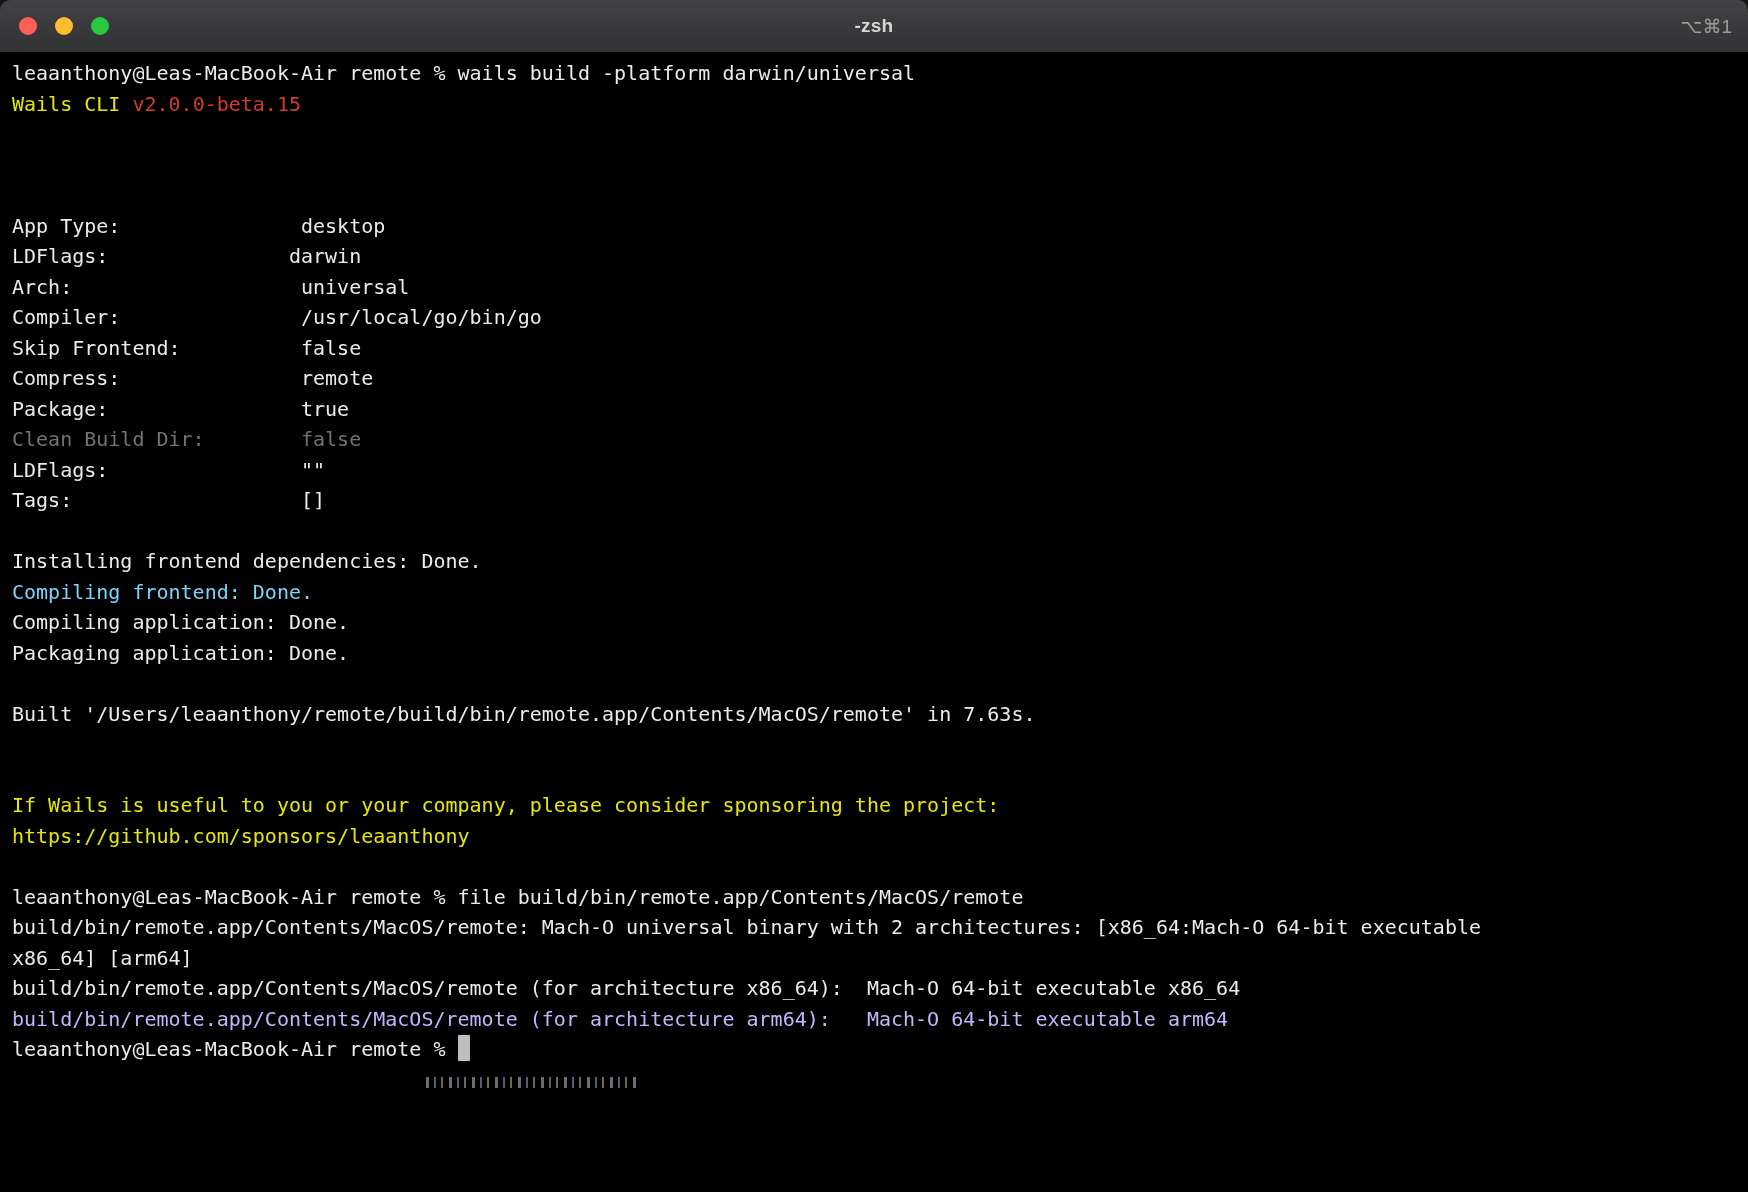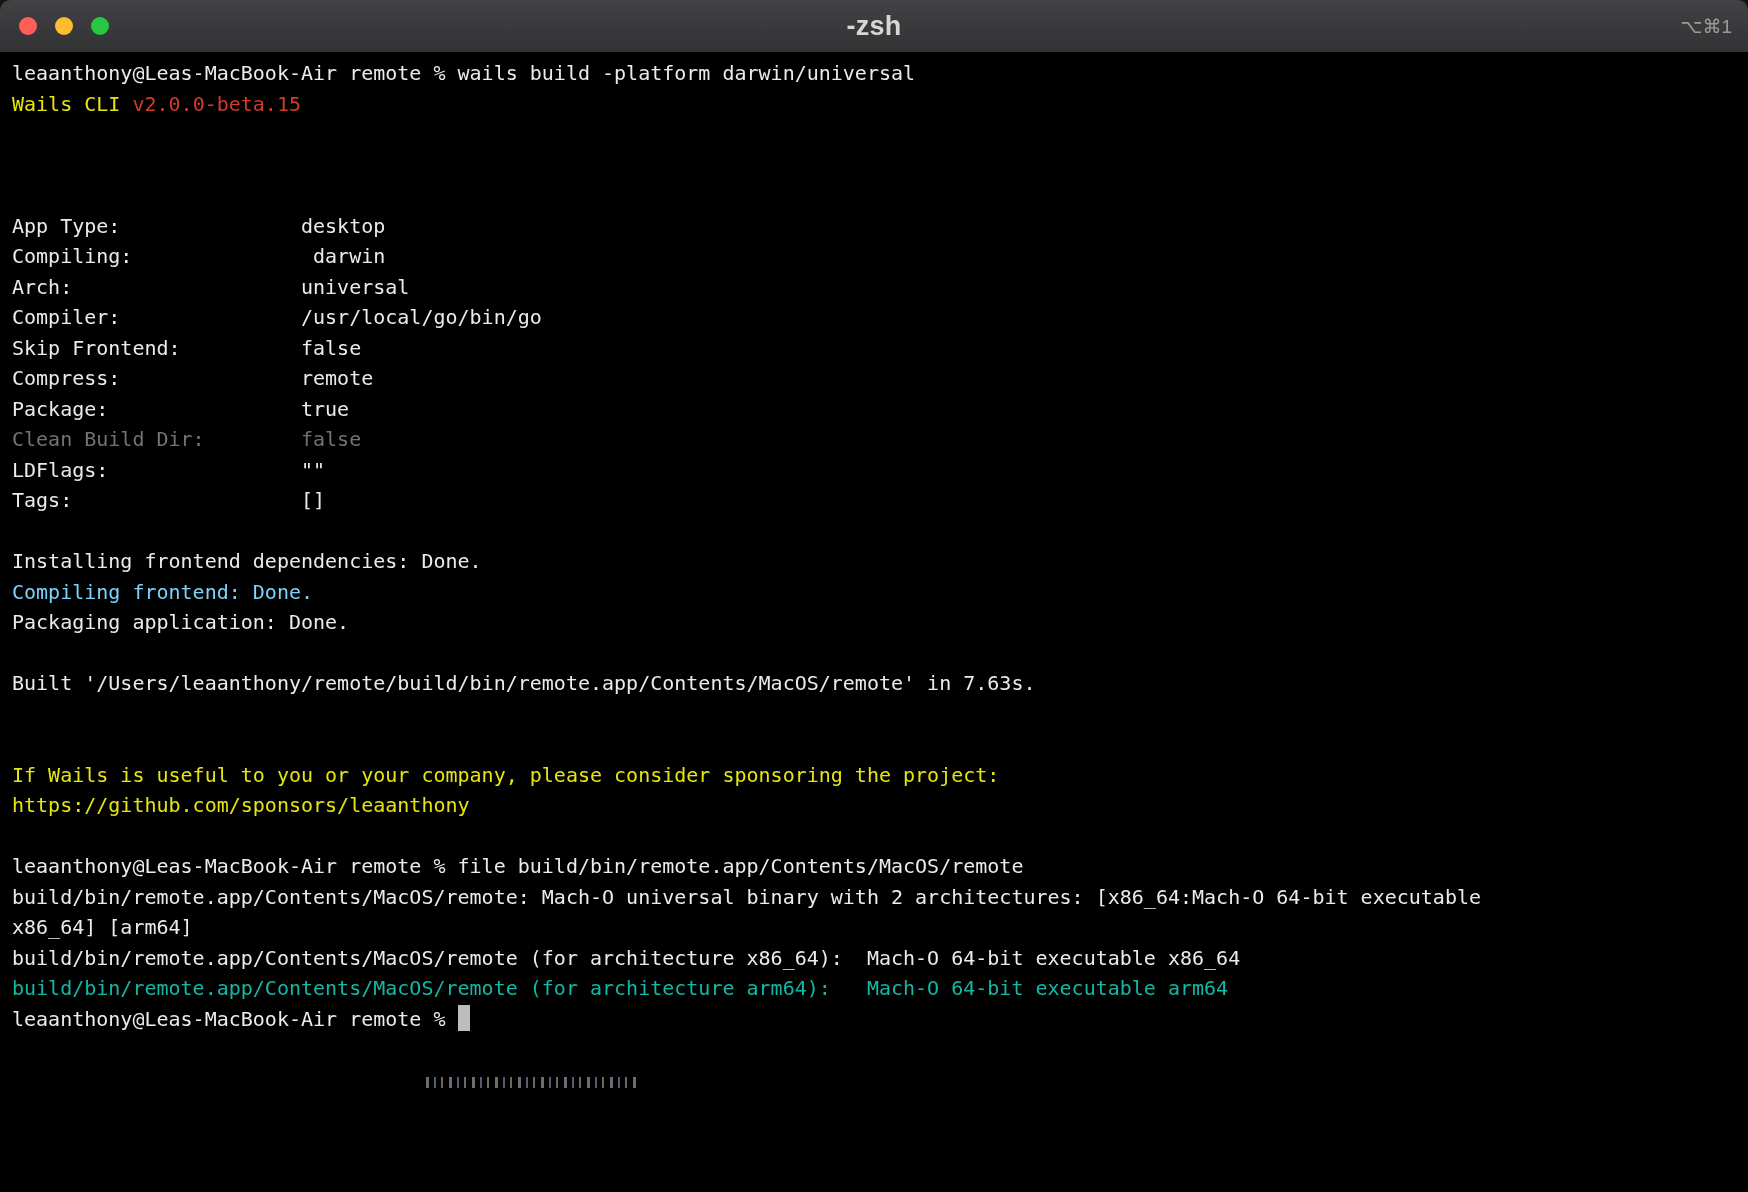--- a/index.html
+++ b/index.html
@@ -23,21 +23,21 @@
   }
   .traffic {
     position:absolute; left:19px; top:17px;
     display:flex; gap:18px;
   }
   .light { width:18px; height:18px; border-radius:50%; }
   .win-title {
     position:absolute; left:0; right:0; top:0;
     height:52px; line-height:52px;
     text-align:center;
-    font-weight:bold; font-size:27px; color:#d6d6d6;
+    font-weight:bold; font-size:19px; color:#d6d6d6;
     letter-spacing:0.2px;
     pointer-events:none;
   }
   .win-shortcut {
     position:absolute; right:16px; top:0;
     height:52px; line-height:54px;
     font-size:19px; color:#9c9c9c;
   }
 
   
@@ -86,43 +86,44 @@
     <div class="win-shortcut">⌥⌘1</div>
   </div>
 
   <div class="screen">
       <div class="line"><span style="color: rgb(235, 235, 235);">leaanthony@Leas-MacBook-Air remote % wails build -platform darwin/universal</span></div>
       <div class="line"><span style="color: rgb(229, 229, 16);">Wails CLI </span><span style="color: rgb(207, 60, 45);">v2.0.0-beta.15</span></div>
       <div class="line">&nbsp;</div>
       <div class="line">&nbsp;</div>
       <div class="line">&nbsp;</div>
       <div class="line"><span style="color: rgb(235, 235, 235);">App Type:               desktop</span></div>
-      <div class="line"><span style="color: rgb(235, 235, 235);">Compiling:               darwin</span></div>
+      <div class="line"><span style="color: rgb(235, 235, 235);">LDFlags:               darwin</span></div>
       <div class="line"><span style="color: rgb(235, 235, 235);">Arch:                   universal</span></div>
       <div class="line"><span style="color: rgb(235, 235, 235);">Compiler:               /usr/local/go/bin/go</span></div>
       <div class="line"><span style="color: rgb(235, 235, 235);">Skip Frontend:          false</span></div>
       <div class="line"><span style="color: rgb(235, 235, 235);">Compress:               remote</span></div>
       <div class="line"><span style="color: rgb(235, 235, 235);">Package:                true</span></div>
       <div class="line"><span style="color: #737373;">Clean Build Dir:        false</span></div>
       <div class="line"><span style="color: rgb(235, 235, 235);">LDFlags:                ""</span></div>
       <div class="line"><span style="color: rgb(235, 235, 235); text-align: center;">Tags:                   []</span></div>
       <div class="line">&nbsp;</div>
       <div class="line"><span style="color: rgb(235, 235, 235);">Installing frontend dependencies: Done.</span></div>
       <div class="line"><span style="color: #7dd3fc;">Compiling frontend: Done.</span></div>
+      <div class="line"><span style="color: rgb(235, 235, 235);">Compiling application: Done.</span></div>
       <div class="line"><span style="color: rgb(235, 235, 235);">Packaging application: Done.</span></div>
       <div class="line">&nbsp;</div>
       <div class="line"><span style="color: rgb(235, 235, 235);">Built '/Users/leaanthony/remote/build/bin/remote.app/Contents/MacOS/remote' in 7.63s.</span></div>
       <div class="line">&nbsp;</div>
       <div class="line">&nbsp;</div>
       <div class="line"><span style="color: rgb(229, 229, 16);">If Wails is useful to you or your company, please consider sponsoring the project:</span></div>
       <div class="line"><span style="color: rgb(229, 229, 16);">https://github.com/sponsors/leaanthony</span></div>
       <div class="line">&nbsp;</div>
       <div class="line"><span style="color: rgb(235, 235, 235);">leaanthony@Leas-MacBook-Air remote % file build/bin/remote.app/Contents/MacOS/remote</span></div>
       <div class="line"><span style="color: rgb(235, 235, 235);">build/bin/remote.app/Contents/MacOS/remote: Mach-O universal binary with 2 architectures: [x86_64:Mach-O 64-bit executable</span></div>
       <div class="line"><span style="color: rgb(235, 235, 235);">x86_64] [arm64]</span></div>
       <div class="line"><span style="color: rgb(235, 235, 235);">build/bin/remote.app/Contents/MacOS/remote (for architecture x86_64):  Mach-O 64-bit executable x86_64</span></div>
-      <div class="line"><span style="color: #14b8a6;">build/bin/remote.app/Contents/MacOS/remote (for architecture arm64):   Mach-O 64-bit executable arm64</span></div>
+      <div class="line"><span style="color: #c4b5fd;">build/bin/remote.app/Contents/MacOS/remote (for architecture arm64):   Mach-O 64-bit executable arm64</span></div>
       <div class="line"><span style="color: rgb(235, 235, 235);">leaanthony@Leas-MacBook-Air remote % </span><span class="cursor" style="background: rgb(189, 189, 189);"></span></div>
     </div>
 
   <div class="artifact"></div>
 
 </div>
 
 </body></html>

